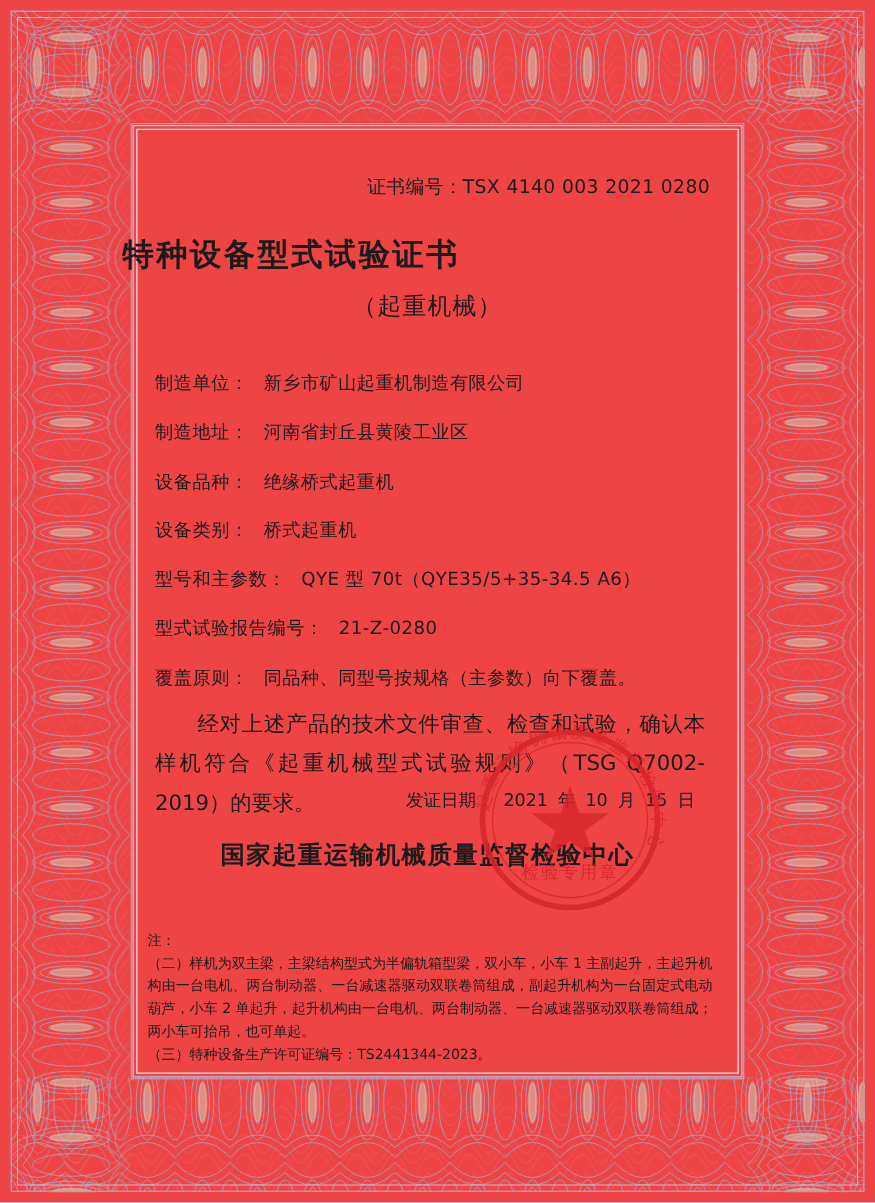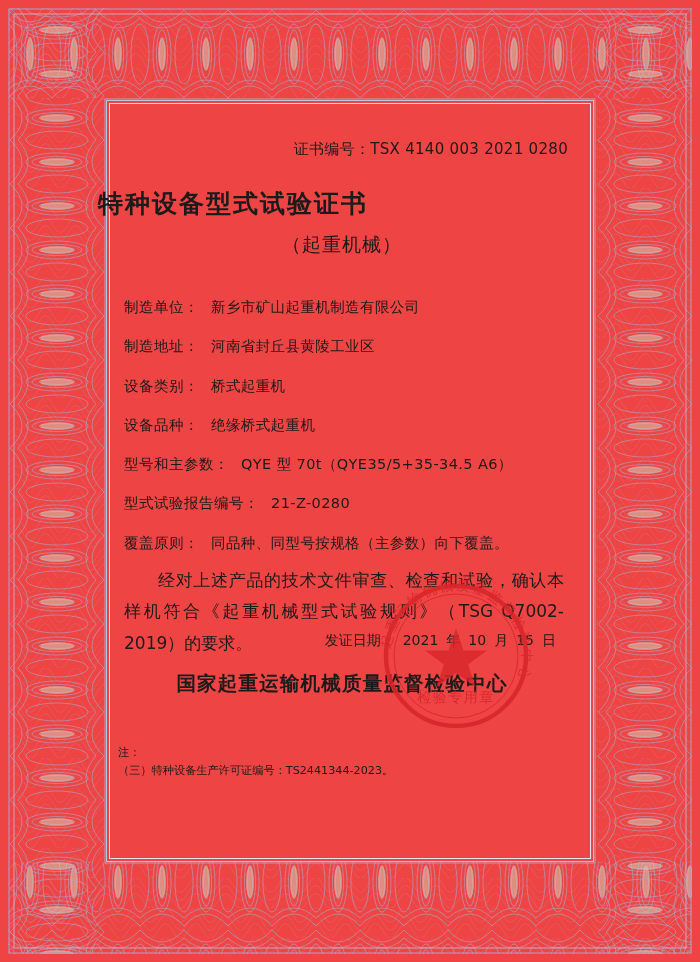--- a/index.html
+++ b/index.html
@@ -254,26 +254,26 @@
     <div class="fields">
       <div class="field-row">
         <span class="field-label">制造单位：</span>
         <span class="field-value">新乡市矿山起重机制造有限公司</span>
       </div>
       <div class="field-row">
         <span class="field-label">制造地址：</span>
         <span class="field-value">河南省封丘县黄陵工业区</span>
       </div>
       <div class="field-row">
+        <span class="field-label">设备品种：</span>
+        <span class="field-value">绝缘桥式起重机</span>
+      </div>
+      <div class="field-row">
         <span class="field-label">设备类别：</span>
         <span class="field-value">桥式起重机</span>
-      </div>
-      <div class="field-row">
-        <span class="field-label">设备品种：</span>
-        <span class="field-value">绝缘桥式起重机</span>
       </div>
       <div class="field-row">
         <span class="field-label">型号和主参数：</span>
         <span class="field-value">QYE 型 70t（QYE35/5+35-34.5 A6）</span>
       </div>
       <div class="field-row">
         <span class="field-label">型式试验报告编号：</span>
         <span class="field-value">21-Z-0280</span>
       </div>
       <div class="field-row">
@@ -305,17 +305,18 @@
           </text>
           <text x="86" y="132" text-anchor="middle" font-size="14" fill="#d8262b" font-family="'DejaVu Sans','Liberation Sans',sans-serif" letter-spacing="1.5">检验专用章</text>
         </g>
       </svg>
     </div>
 
     <div class="notes">
       <div class="notes-head">
         <span class="n-label">注：</span>
       </div>
+      <div class="note-item note-indent">（二）样机为双主梁，主梁结构型式为半偏轨箱型梁，双小车，小车 1 主副起升，主起升机构由一台电机、两台制动器、一台减速器驱动双联卷筒组成，副起升机构为一台固定式电动葫芦，小车 2 单起升，起升机构由一台电机、两台制动器、一台减速器驱动双联卷筒组成；两小车可抬吊，也可单起。</div>
       <div class="note-item note-indent">（三）特种设备生产许可证编号：TS2441344-2023。</div>
     </div>
 
   </div>
 </div>
 
 </body></html>

